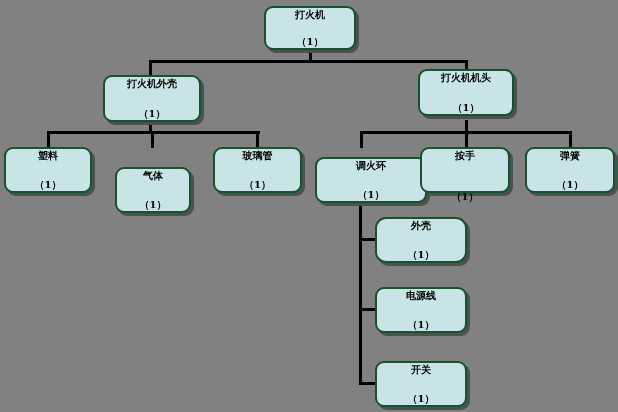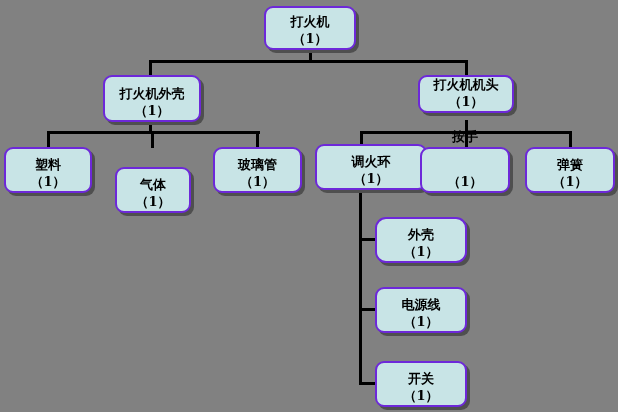--- a/index.html
+++ b/index.html
@@ -12,30 +12,30 @@
     position: relative;
     width: 618px;
     height: 412px;
     background: #818181;
     overflow: hidden;
   }
   .node {
     position: absolute;
     box-sizing: border-box;
     background: #c8e4e6;
-    border: 2px solid #6d28d9;
+    border: 2px solid #14532d;
     border-radius: 9px;
     box-shadow: 3px 3px 0 #4f4f4f;
     display: flex;
     flex-direction: column;
     align-items: center;
-    justify-content: flex-end;
+    justify-content: space-between;
     color: #000000;
     font-weight: bold;
-    font-size: 13px;
+    font-size: 10px;
     line-height: 1.3;
     text-align: center;
     white-space: nowrap;
   }
   .line {
     position: absolute;
     background: #000000;
   }
 </style>
 </head>
@@ -67,39 +67,39 @@
 
   <div class="node" style="left:264px; top:6px; width:92px; height:44px;">
     <span>打火机</span>
     <span>（1）</span>
   </div>
 
   <div class="node" style="left:103px; top:75px; width:98px; height:47px;">
     <span>打火机外壳</span>
     <span>（1）</span>
   </div>
-  <div class="node" style="left:418px; top:75px; width:96px; height:38px;">
+  <div class="node" style="left:418px; top:69px; width:96px; height:47px;">
     <span>打火机机头</span>
     <span>（1）</span>
   </div>
 
   <div class="node" style="left:4px; top:147px; width:88px; height:46px;">
     <span>塑料</span>
     <span>（1）</span>
   </div>
   <div class="node" style="left:115px; top:147px; width:76px; height:46px;margin-top:20px;">
     <span>气体</span>
     <span>（1）</span>
   </div>
   <div class="node" style="left:213px; top:147px; width:89px; height:46px;">
     <span>玻璃管</span>
     <span>（1）</span>
   </div>
 
-  <div class="node" style="left:315px; top:144px; width:112px; height:46px;">
+  <div class="node" style="left:315px; top:157px; width:112px; height:46px;">
     <span>调火环</span>
     <span>（1）</span>
   </div>
   <div class="node" style="left:420px; top:147px; width:90px; height:46px;gap:28px;">
     <span>按手</span>
     <span>（1）</span>
   </div>
   <div class="node" style="left:525px; top:147px; width:90px; height:46px;">
     <span>弹簧</span>
     <span>（1）</span>

